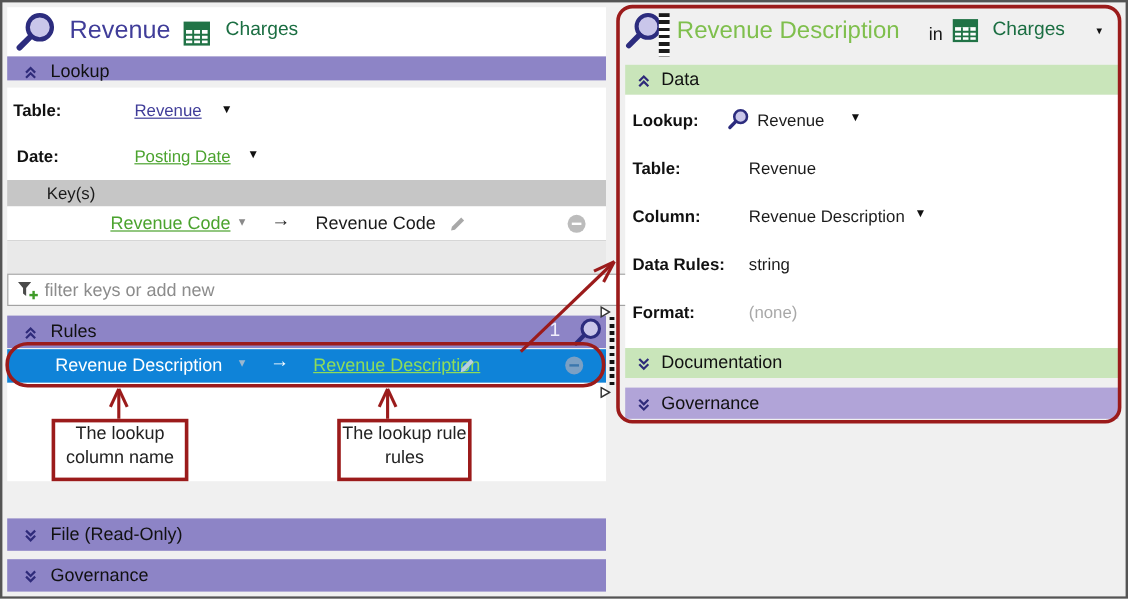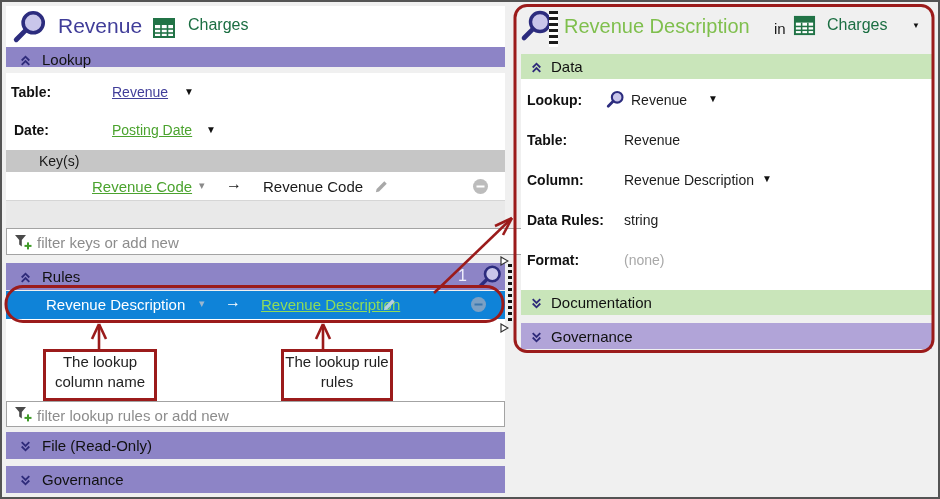--- a/index.html
+++ b/index.html
@@ -158,30 +158,20 @@
 
   <div class="abs white" style="left:4px;top:317px;width:499px;height:82px;"></div>
 
   <div class="abs callout" style="left:41px;top:347px;width:114px;height:52px;">
     <span>The lookup column name</span>
   </div>
   <div class="abs callout" style="left:279px;top:347px;width:112px;height:52px;">
     <span>The lookup rule rules</span>
   </div>
 
-  <div class="abs filter-box" style="left:4px;top:399px;width:499px;height:26px;">
-    <span class="abs" style="left:7px;top:4px;">
-      <svg width="19" height="17" viewBox="0 0 19 17">
-          <path d="M1 1 H12 L7.8 6 V12.6 L5.2 10.6 V6 Z" fill="#4a4a4a"></path>
-          <rect x="13" y="8.4" width="2" height="7" fill="#3f9b28"></rect>
-          <rect x="10.5" y="10.9" width="7" height="2" fill="#3f9b28"></rect>
-        </svg>
-    </span>
-    <input placeholder="filter lookup rules or add new" style="">
-  </div>
 
   <div class="abs hdr-purple" style="left:4px;top:430px;width:499px;height:27px;">
     <span class="abs" style="left:13px;top:8px;">
       <svg class="chev chev-down" viewBox="0 0 12 12" fill="none" stroke="#2f2b7a" stroke-width="1.7">
           <path d="M2.5 6 L6 2.5 L9.5 6"></path>
           <path d="M2.5 10 L6 6.5 L9.5 10"></path>
         </svg>
     </span>
     <span class="abs hdr-label" style="left:36px;top:5px;">File (Read-Only)</span>
   </div>

